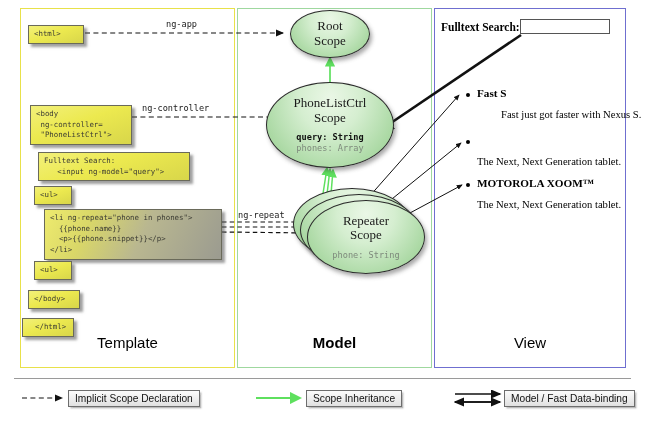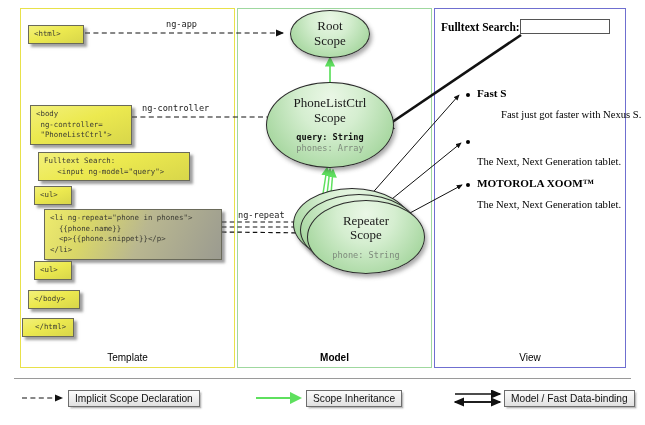--- a/index.html
+++ b/index.html
@@ -12,22 +12,22 @@
   }
   #root{position:absolute;left:0;top:0;width:645px;height:425px;}
 
   
   .panel{position:absolute;background:#ffffff;box-sizing:border-box;}
   #panel-template{left:20px;  top:8px;  width:215px; height:360px; border:1.5px solid #e8e14a;}
   #panel-model   {left:237px; top:8px;  width:195px; height:360px; border:1.5px solid #9fd89f;font-weight:bold;}
   #panel-view    {left:434px; top:8px;  width:192px; height:360px; border:1.5px solid #6f6fd0;}
 
   .panel-label{
-    position:absolute;bottom:4px;left:0;width:100%;
-    text-align:center;font-size:10px;color:#000;
+    position:absolute;bottom:16px;left:0;width:100%;
+    text-align:center;font-size:15px;color:#000;
   }
 
   
   .codebox{
     position:absolute;
     background:linear-gradient(160deg,#f2f07a 0%,#ece94f 45%,#d8d64a 100%);
     border:1.2px solid #6a6a5a;
     box-shadow:2.5px 2.5px 2.5px rgba(80,80,80,.55);
     font-family:"DejaVu Sans Mono","Liberation Mono",monospace;
     font-size:7.4px;

